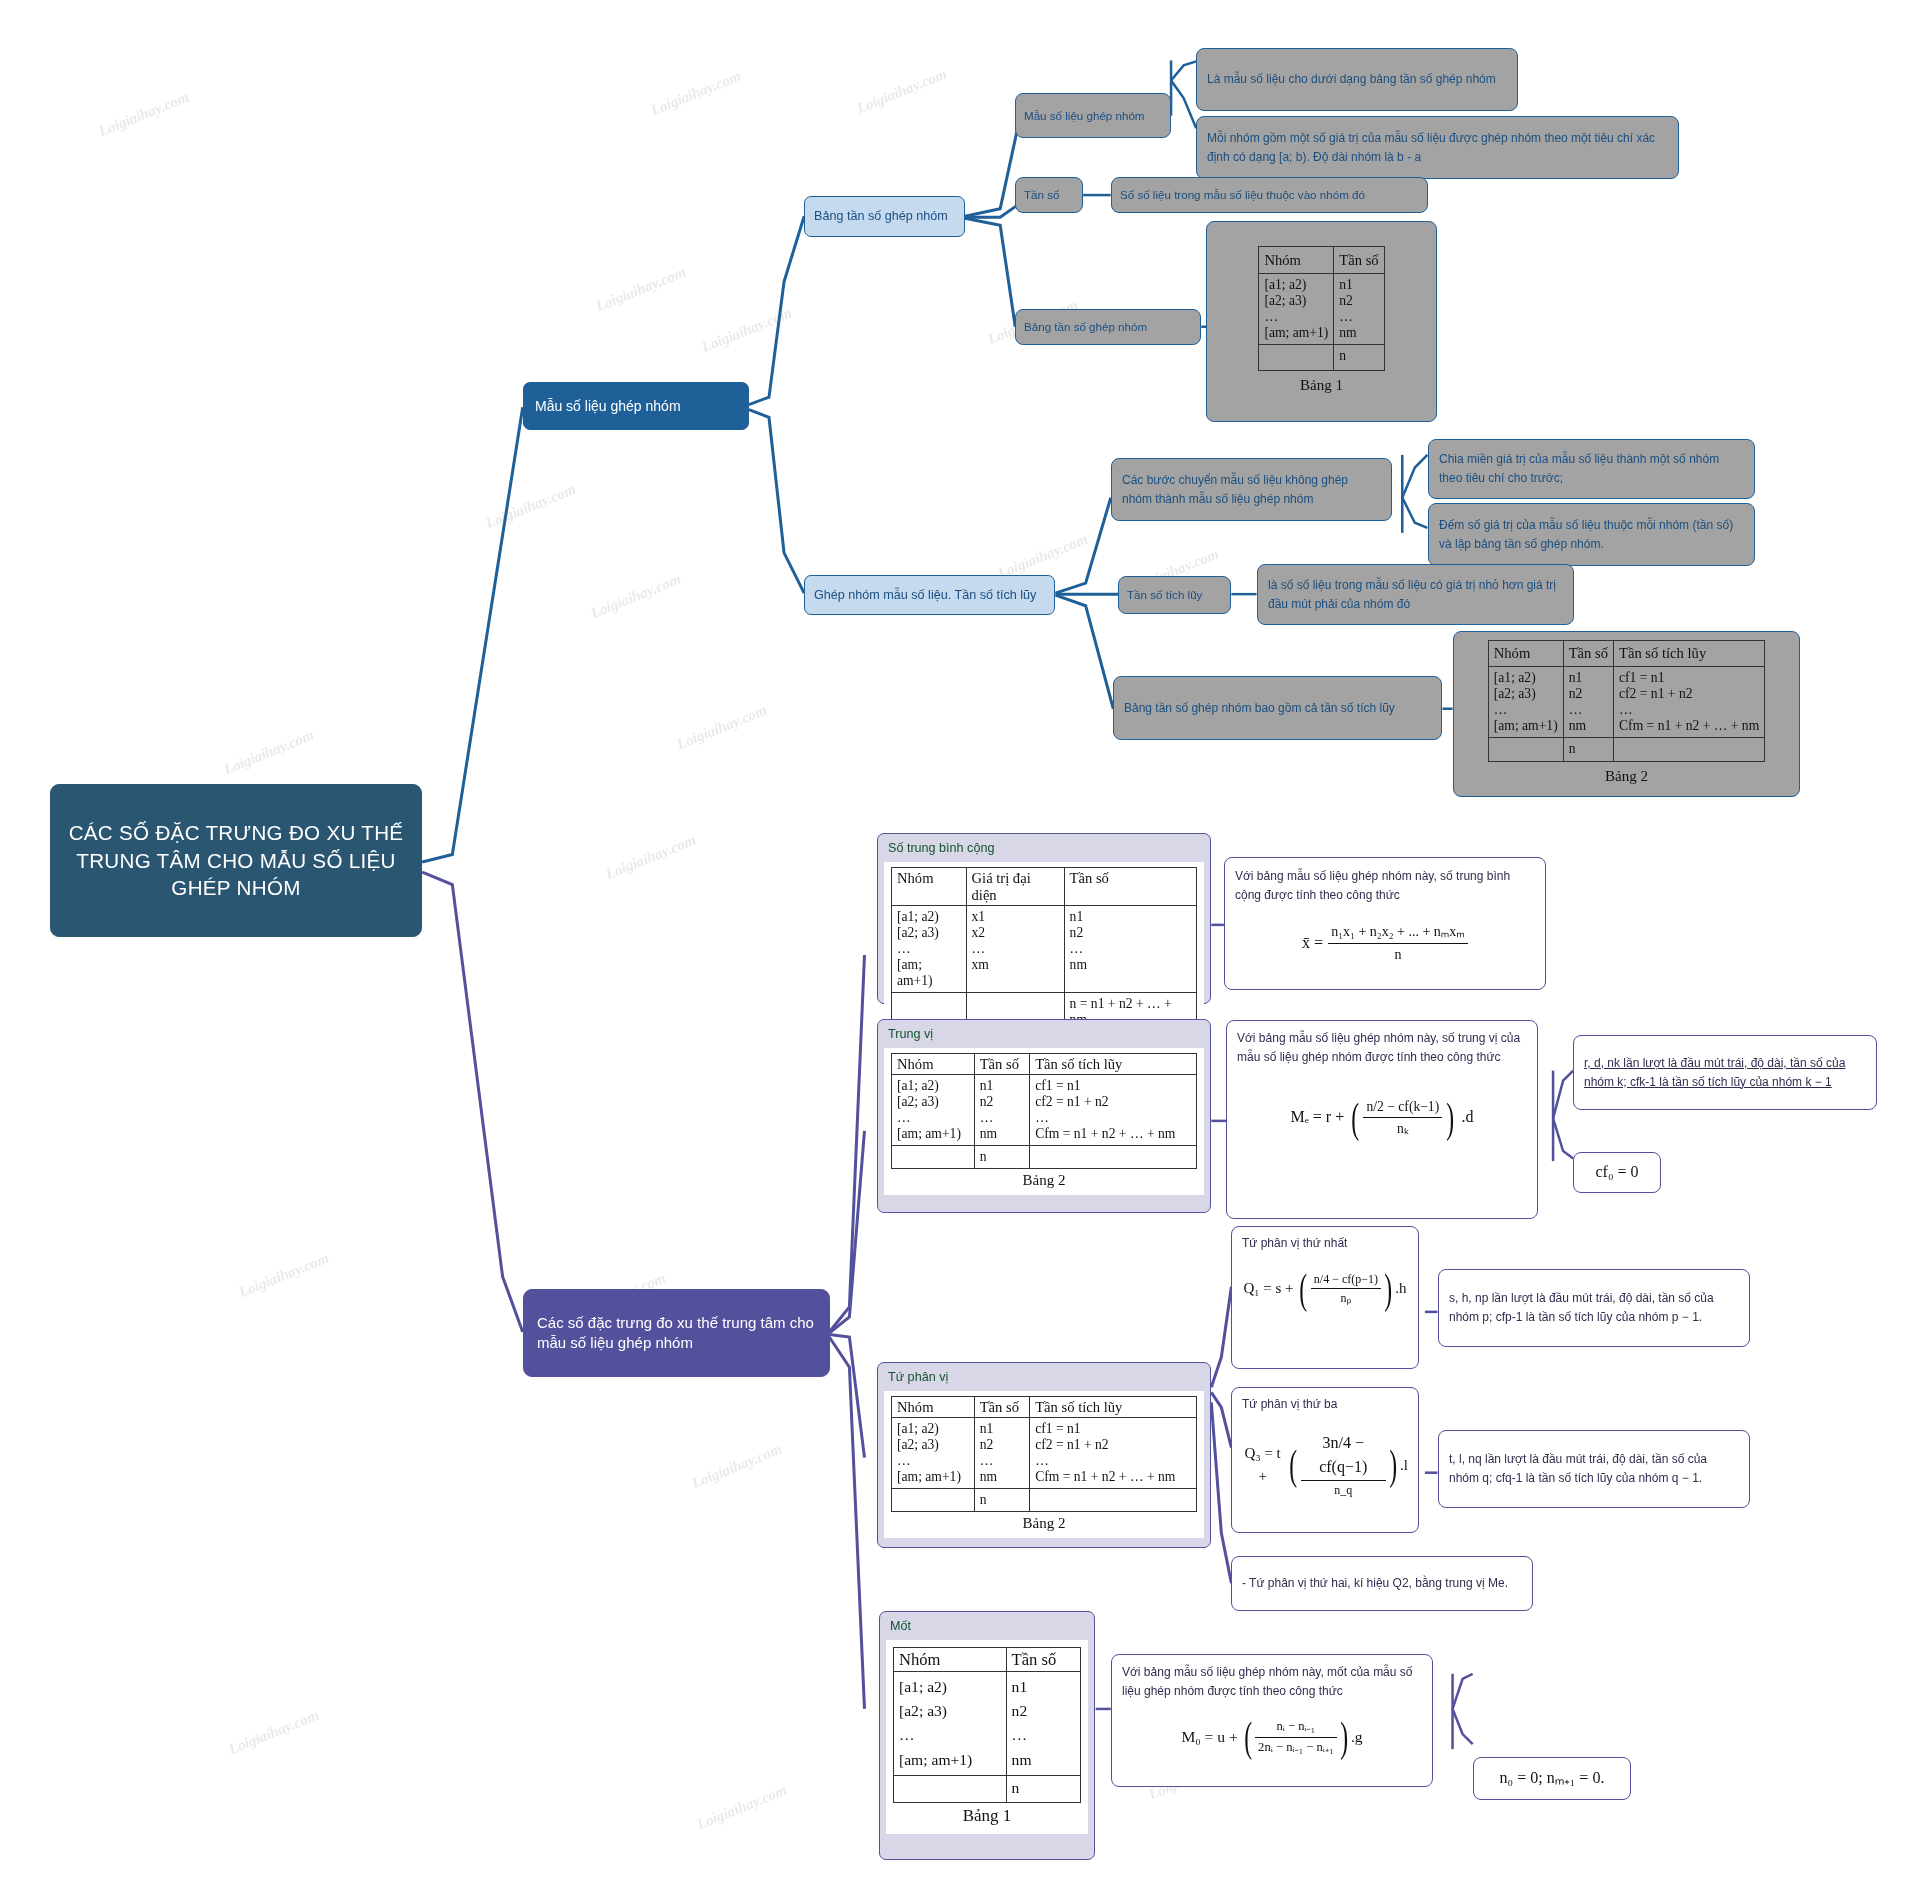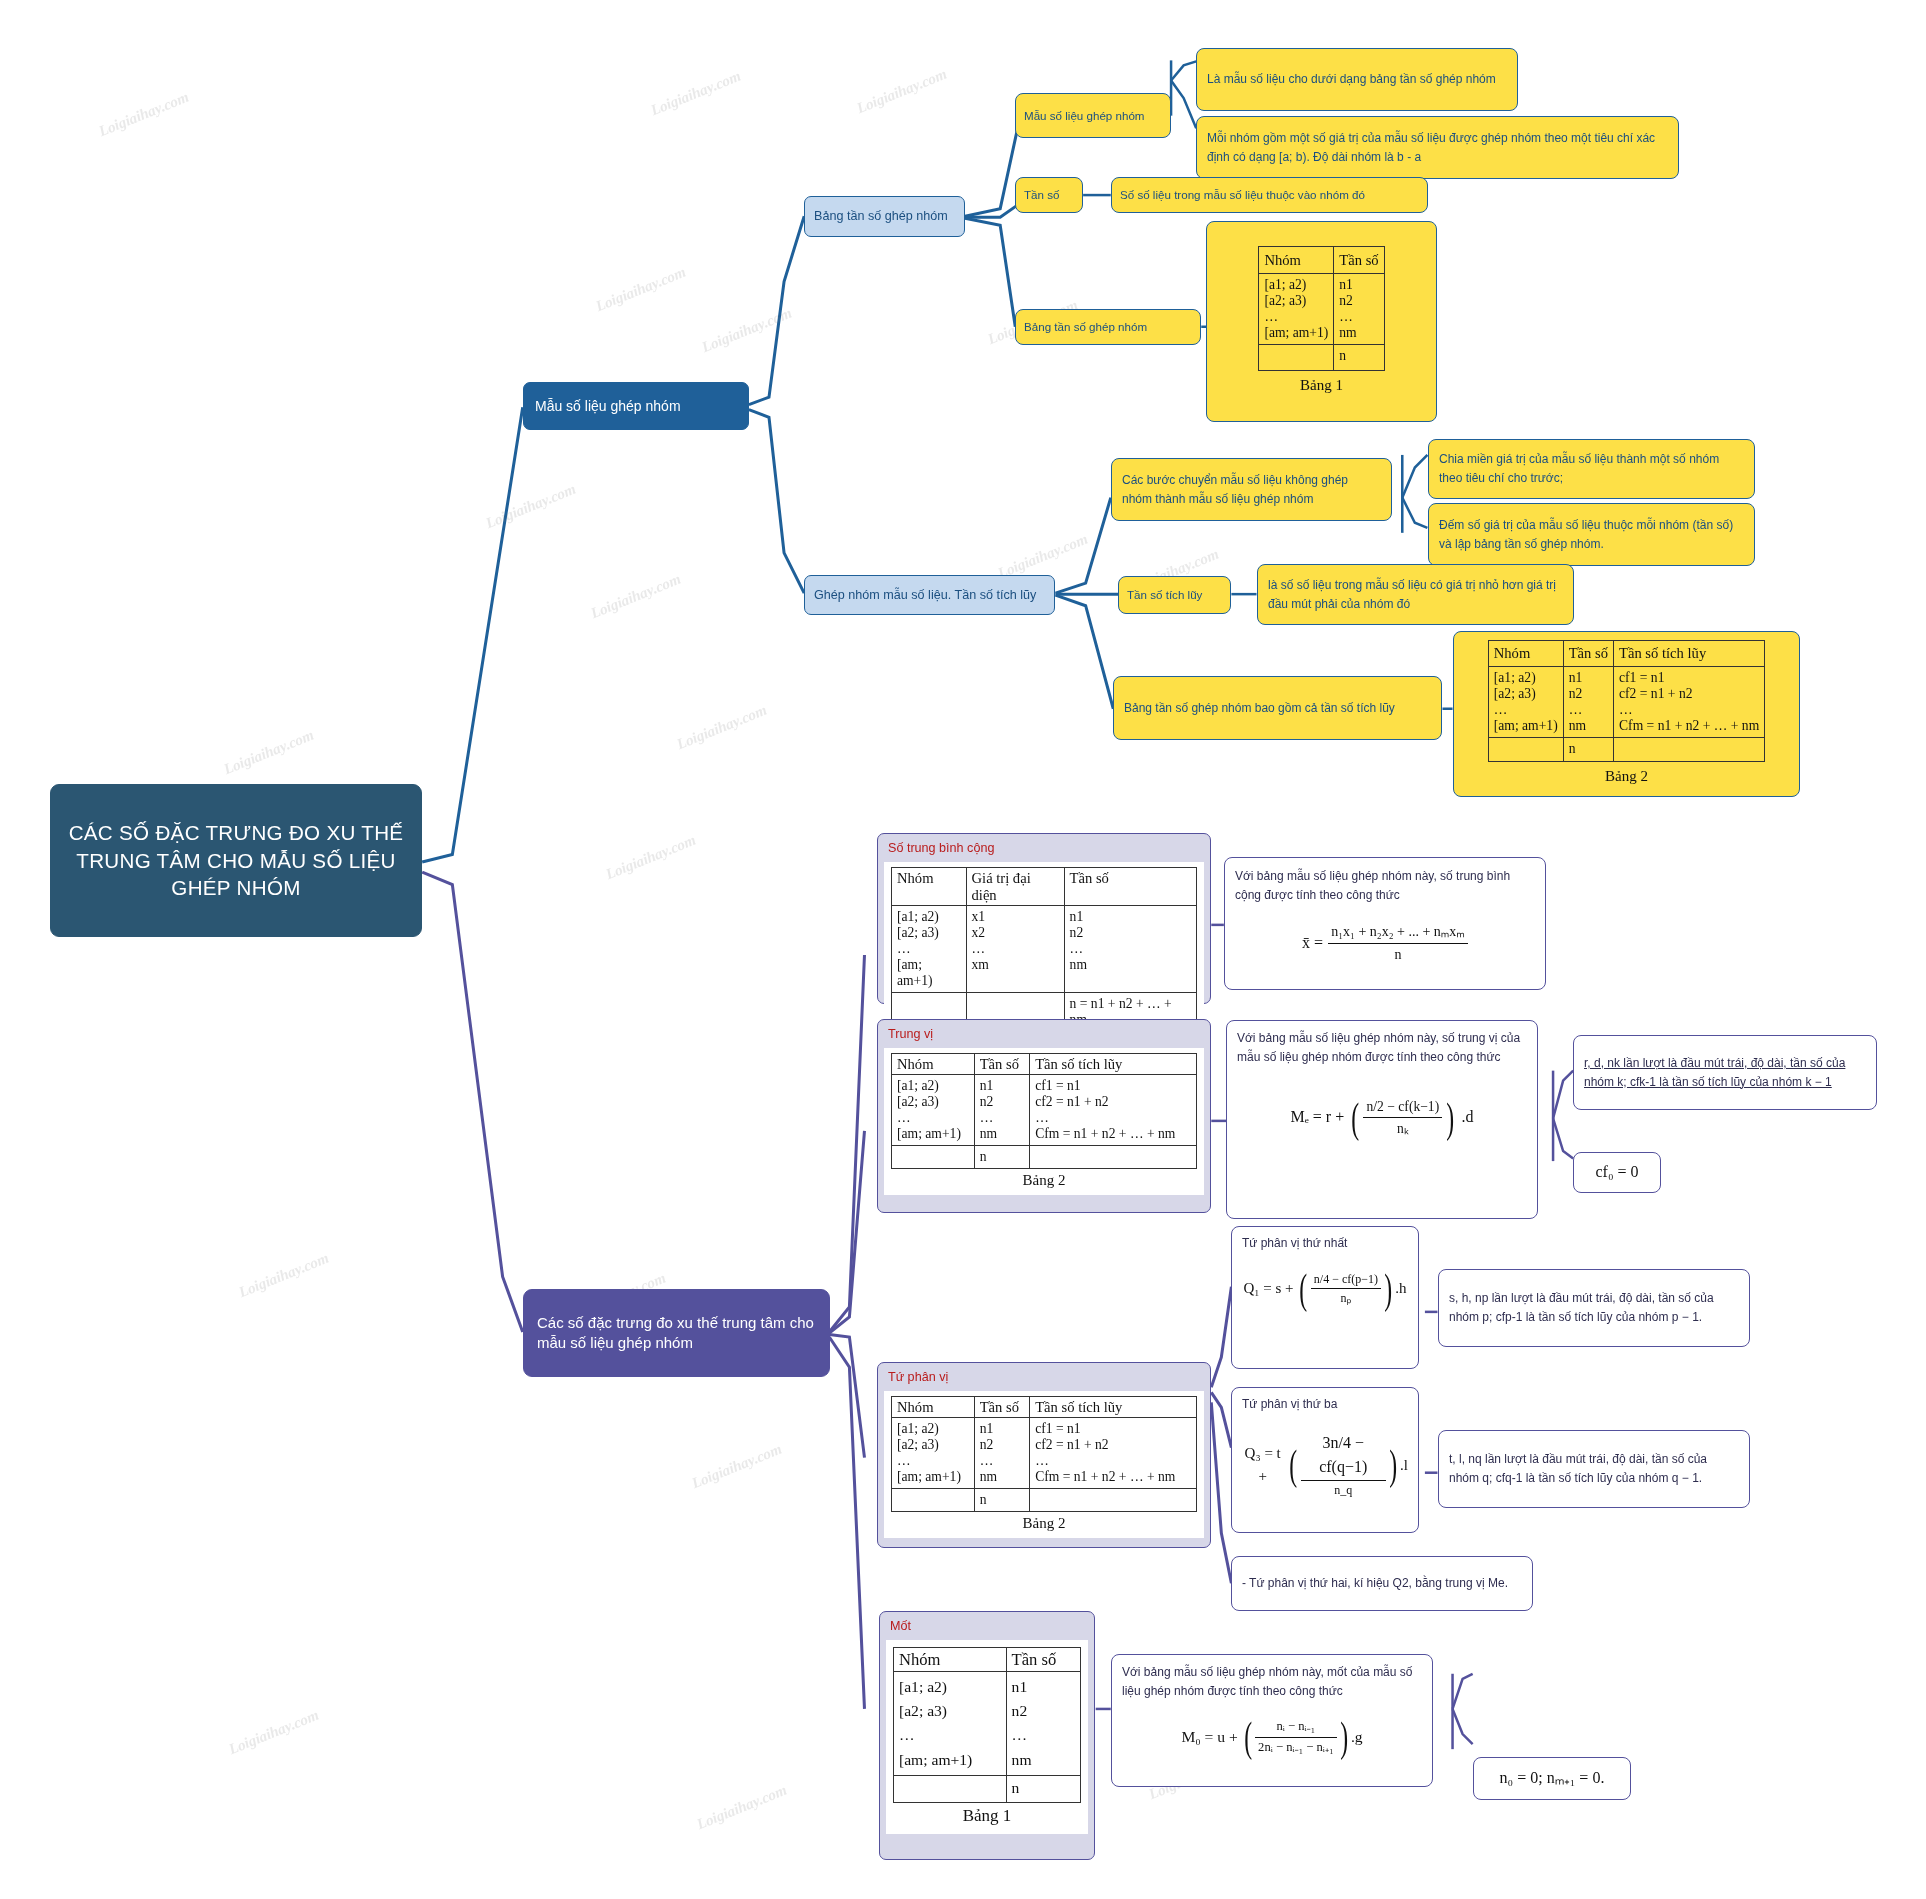--- a/index.html
+++ b/index.html
@@ -21,32 +21,32 @@
   .l1-blue{background:#1f6099;border:1.5px solid #1f6099;border-radius:7px;color:#fff;
            font-size:14px;line-height:1.3;padding:7px 11px;text-align:left;}
   .l1-purple{background:#54519c;border:1.5px solid #54519c;border-radius:9px;color:#fff;
              font-size:15px;line-height:1.32;padding:8px 13px;text-align:left;}
 
   
   .chip-blue{background:#c5d9ef;border:1.5px solid #1f6099;border-radius:7px;color:#1b4f80;
              font-size:12.6px;line-height:1.3;padding:5px 9px;text-align:left;}
 
   
-  .box-blue{background:#fde047;border:1.5px solid #1f6099;border-radius:8px;color:#1b4f80;
+  .box-blue{background:#a3a3a3;border:1.5px solid #1f6099;border-radius:8px;color:#1b4f80;
             font-size:12px;line-height:1.55;padding:6px 10px;text-align:left;}
   .box-blue.sm{font-size:11.6px;padding:5px 8px;}
 
   
   .box-purple{background:#ffffff;border:1.5px solid #54519c;border-radius:8px;color:#2e2d4f;
               font-size:12px;line-height:1.55;padding:6px 10px;text-align:left;}
 
   
   .panel{background:#d7d7e8;border:1.5px solid #54519c;border-radius:7px;padding:5px 6px 6px 6px;
          box-sizing:border-box;display:block;}
-  .panel .panel-title{color:#b91c1c;font-size:12.6px;line-height:1.2;padding:2px 3px 6px 4px;}
+  .panel .panel-title{color:#14532d;font-size:12.6px;line-height:1.2;padding:2px 3px 6px 4px;}
   .panel .panel-body{background:#ffffff;padding:5px 7px 6px 7px;}
 
   
   table.mt{border-collapse:collapse;font-family:"Liberation Serif", serif;color:#111;}
   table.mt td,table.mt th{border:1px solid #333;padding:1px 4px;text-align:left;
                           font-weight:normal;vertical-align:top;}
   table.mt .hd{font-size:14.6px;padding:1.5px 5px;}
   table.mt .cl{font-size:13.6px;line-height:1.18;padding:3px 5px;}
   .tcap{font-family:"Liberation Serif", serif;font-size:15px;text-align:center;color:#111;padding-top:3px;}
   .t-wrap{display:inline-block;}

